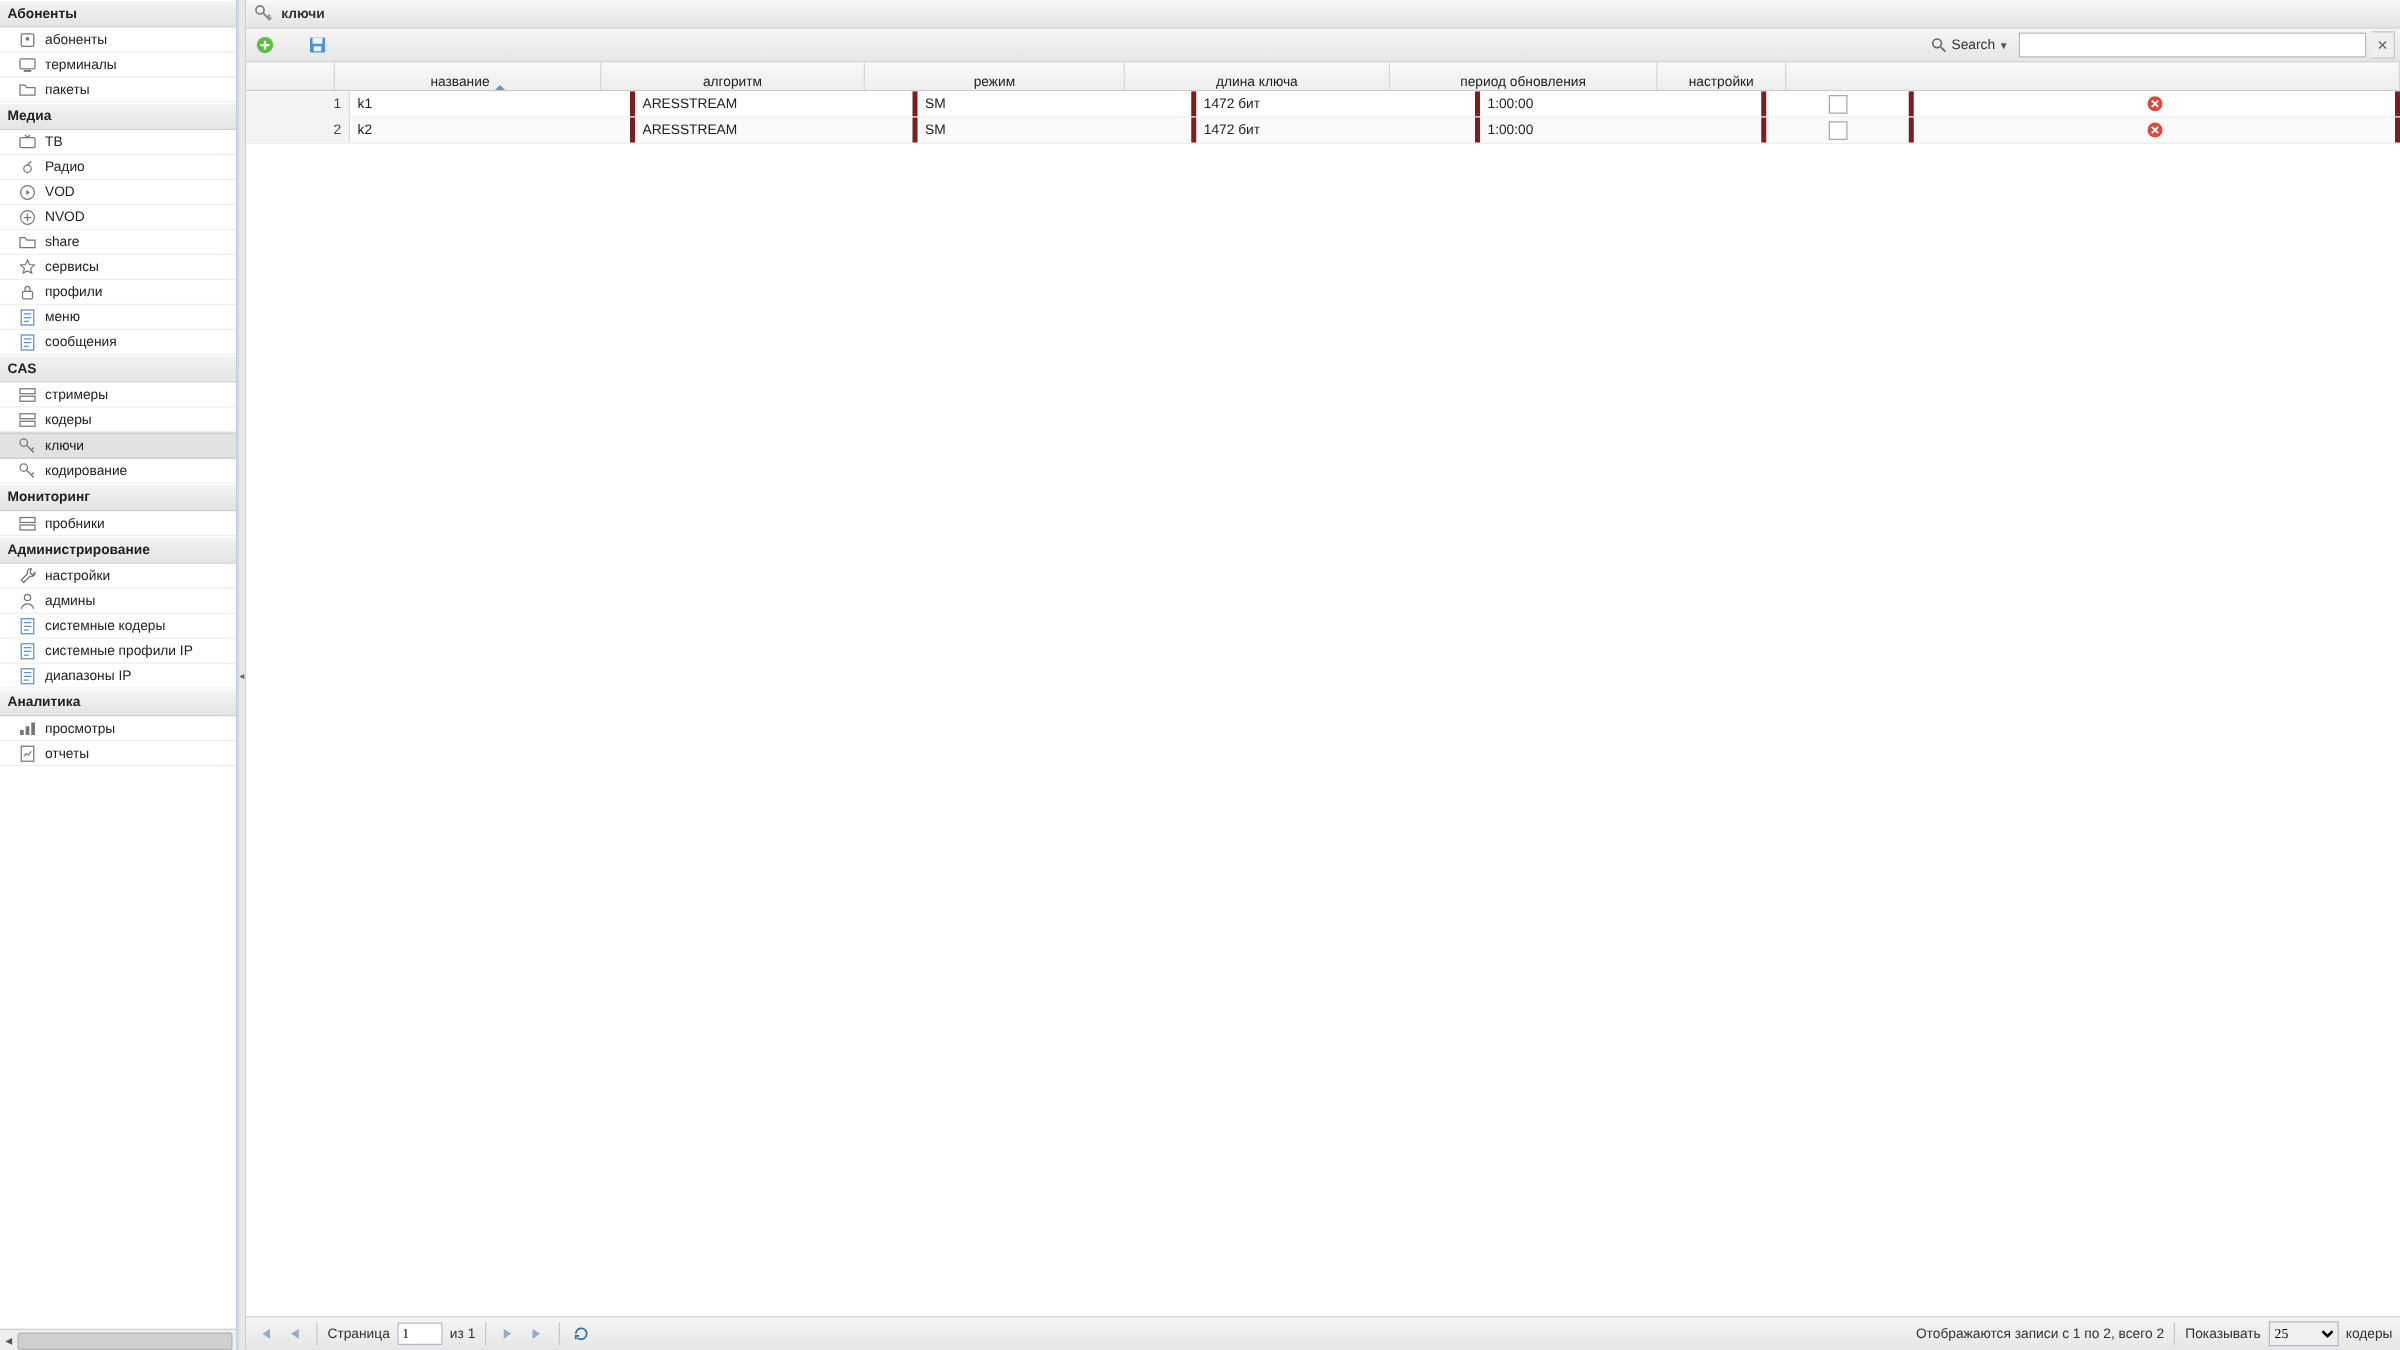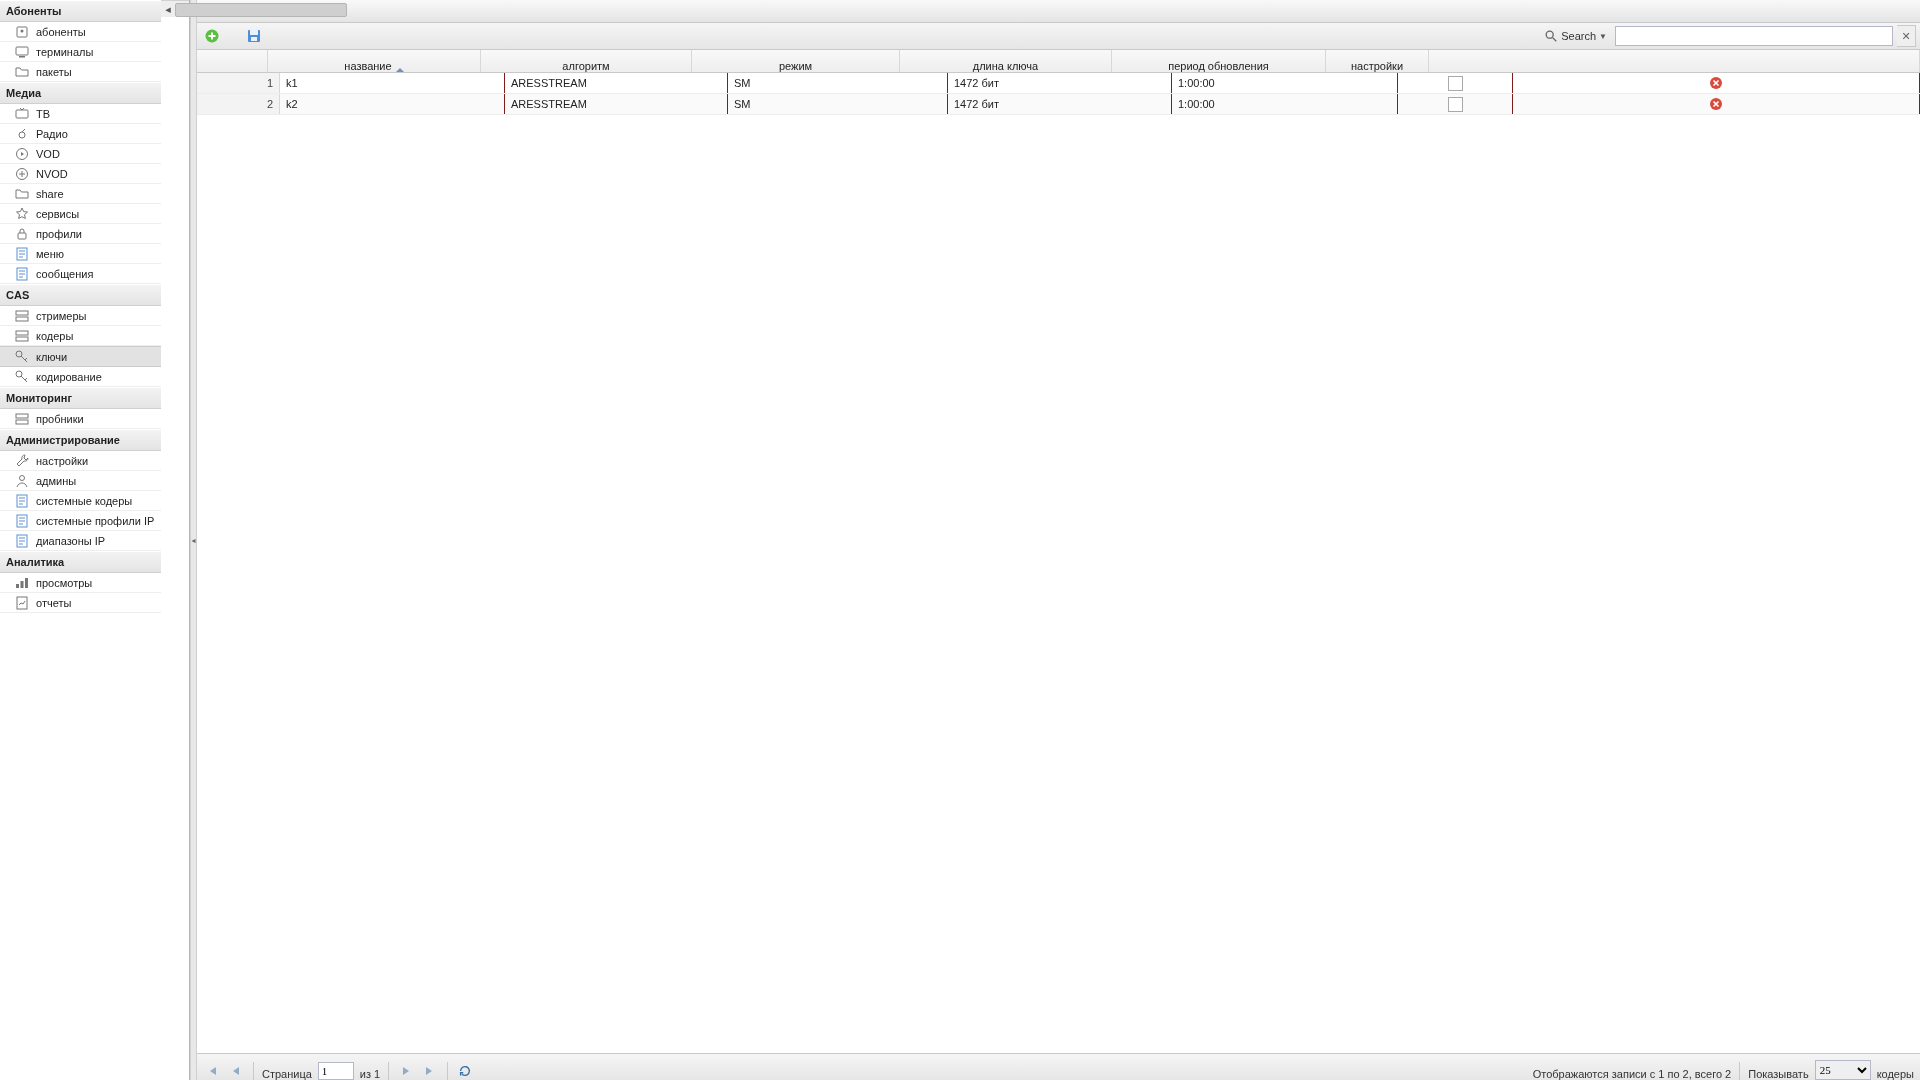--- a/index.html
+++ b/index.html
@@ -1,18 +1,18 @@
 <!DOCTYPE html>
 <html><head>
 <meta charset="utf-8">
 <style>
 html,body{margin:0;padding:0;height:100%;font-family:tahoma,arial,sans-serif;font-size:11px;color:#222;background:#fff;overflow:hidden}
 body{display:flex}
 
-.sidebar{width:189px;background:#fff;border-right:1px solid #99bbe8;display:flex;}
+.sidebar{width:189px;background:#fff;border-right:1px solid #99bbe8;display:flex;flex-direction:column}
 .sidebar-tree{flex:1;overflow:auto}
 .grp-hdr{background:linear-gradient(#f3f3f3,#e4e4e4);border-top:1px solid #fff;border-bottom:1px solid #d0d0d0;padding:4px 6px;font-weight:bold;color:#222}
 .nav-item{display:flex;align-items:center;gap:6px;padding:2px 4px 2px 14px;height:15px;border-bottom:1px solid #eee;cursor:pointer}
 .nav-item.selected{background:#e2e2e2;border-top:1px solid #ccc;border-bottom:1px solid #ccc}
 .nav-ico{width:16px;height:16px;display:inline-block;flex:0 0 16px}
 .sidebar-hscroll{height:16px;background:#eee;border-top:1px solid #d0d0d0;position:relative;display:flex;align-items:center}
 .sidebar-hscroll .arrow{width:14px;height:14px;display:flex;align-items:center;justify-content:center;color:#555}
 .sidebar-hscroll .track{flex:1;height:14px;position:relative}
 .sidebar-hscroll .thumb{position:absolute;left:0;top:1px;height:12px;width:170px;background:#cfcfcf;border:1px solid #b5b5b5;border-radius:2px}
 .collapse-bar{width:5px;background:#e8e8e8;border-left:1px solid #d0d0d0;border-right:1px solid #d0d0d0;display:flex;align-items:center;justify-content:center;cursor:pointer}
@@ -28,36 +28,36 @@
 .search-btn svg{width:14px;height:14px}
 .search-input{width:270px;height:18px;border:1px solid #b5b8c8;padding:0 3px;font:11px tahoma}
 .search-clear{width:18px;height:20px;border:1px solid #c9c9c9;border-left:none;background:#efefef;display:flex;align-items:center;justify-content:center;cursor:pointer;color:#666;font-size:11px}
 
 .grid-hdr{display:flex;background:linear-gradient(#f9f9f9,#eee);border-bottom:1px solid #c9c9c9;height:22px}
 .gh{border-right:1px solid #d8d8d8;display:flex;align-items:flex-end;justify-content:center;color:#222;position:relative}
 .gh.sorted::after{content:"";border:4px solid transparent;border-bottom-color:#6b94c4;margin-left:4px;margin-top:-4px}
 .grid-body{flex:1;overflow:auto;background:#fff}
 .gr{display:flex;height:20px;align-items:stretch;border-bottom:1px solid #ededed}
 .gr:nth-child(even){background:#fafafa}
-.gc{border-right:1px solid #7f1d1d;display:flex;align-items:center;padding:0 6px;overflow:hidden}
+.gc{border-right:4px solid #7f1d1d;display:flex;align-items:center;padding:0 6px;overflow:hidden}
 .gc.num{justify-content:flex-end;color:#444;background:#f3f3f3;border-right:1px solid #d8d8d8}
 .gc.center{justify-content:center}
 .mini-check{width:13px;height:13px;border:1px solid #a9a9a9;background:#fff}
 .del-btn{width:14px;height:14px;cursor:pointer}
 
 .c-num{width:70px;flex:0 0 70px}
 .c-name{width:212px;flex:0 0 212px}
 .c-alg{width:210px;flex:0 0 210px}
 .c-mode{width:207px;flex:0 0 207px}
 .c-len{width:211px;flex:0 0 211px}
 .c-upd{width:213px;flex:0 0 213px}
 .c-off{width:102px;flex:0 0 102px}
 .c-del{flex:1;min-width:25px}
 
-.pbar{height:26px;background:linear-gradient(#f5f5f5,#e6e6e6);border-top:1px solid #c9c9c9;display:flex;align-items:flex-end;padding:0 6px;gap:6px;color:#333}
+.pbar{height:26px;background:linear-gradient(#f5f5f5,#e6e6e6);border-top:1px solid #c9c9c9;display:flex;align-items:center;padding:0 6px;gap:6px;color:#333}
 .pbar .pg-btn{width:18px;height:18px;display:flex;align-items:center;justify-content:center;cursor:pointer;opacity:.5}
 .pbar .pg-btn.enabled{opacity:1}
 .pbar input{width:28px;height:16px;border:1px solid #b5b8c8;text-align:left;padding:0 3px;font:11px tahoma}
 .pbar .sep{width:1px;height:18px;background:#c9c9c9;margin:0 2px}
 .pbar .spacer{flex:1}
 .pbar select{height:20px;border:1px solid #b5b8c8;font:11px tahoma;width:56px}
 </style>
 </head>
 <body>
 

